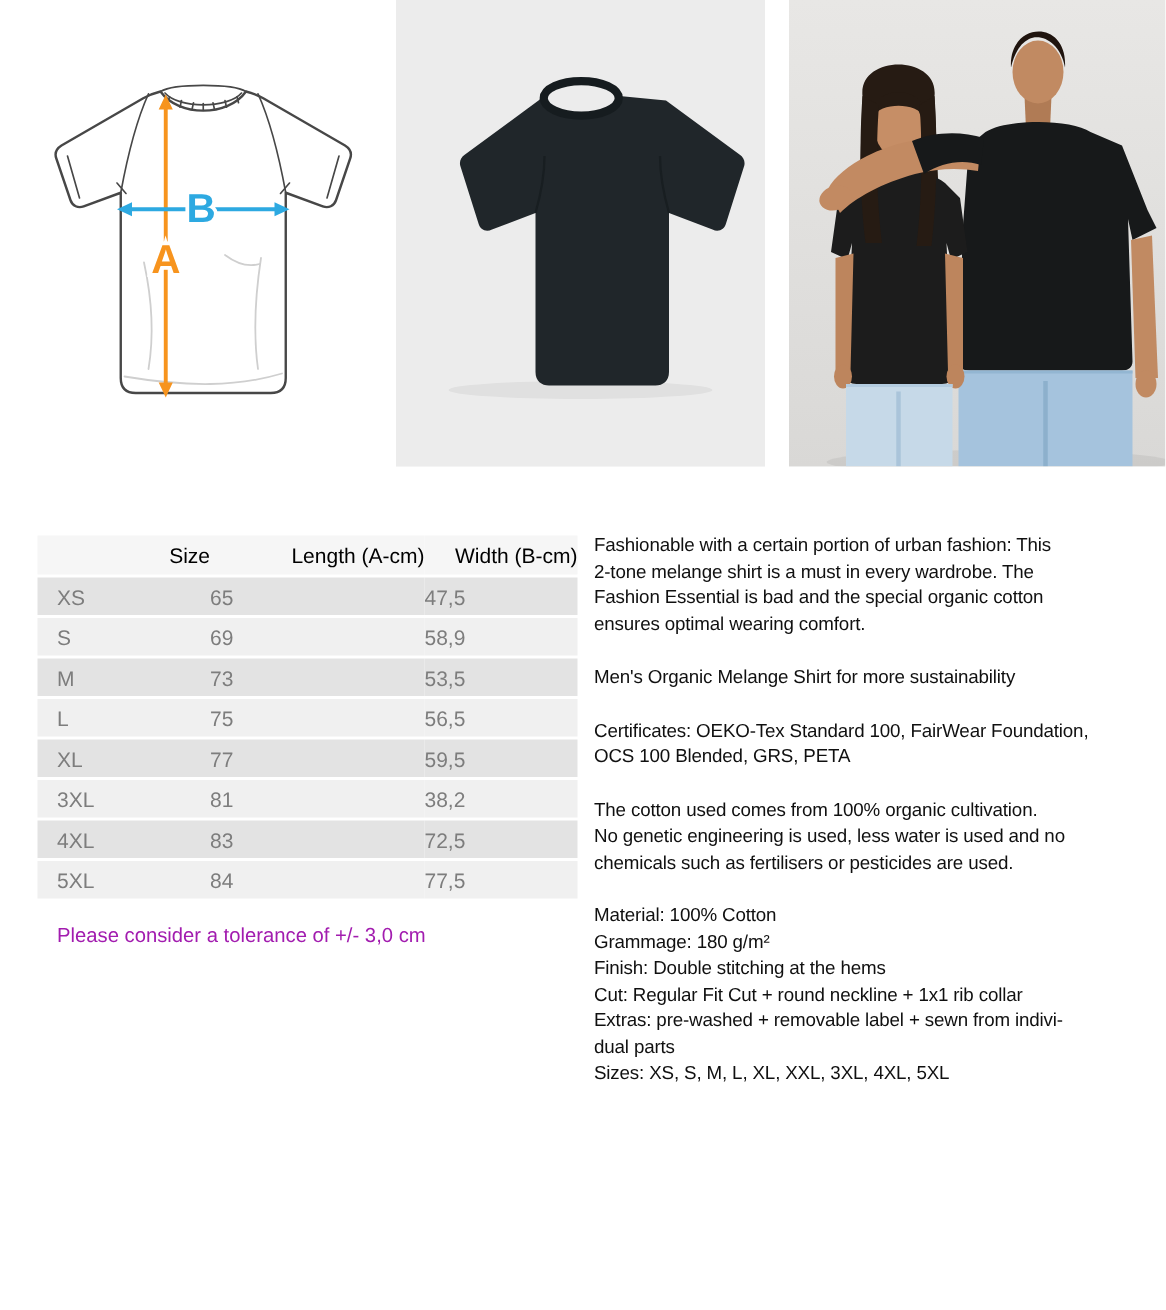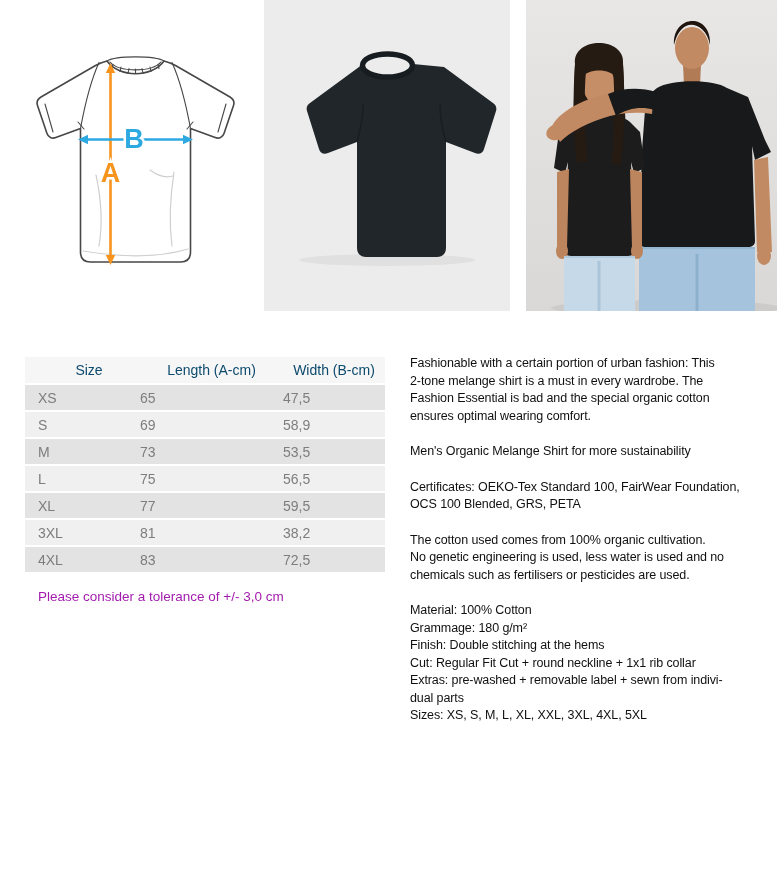--- a/index.html
+++ b/index.html
@@ -16,34 +16,34 @@
   #models-box  { width:251px; margin-left:16px; background:#e2e1df; }
 
   .content-row { display:flex; margin-top:44px; }
 
   .table-col { width:360px; margin-left:25px; flex:none; }
   table.size-table {
     width:360px; border-collapse:separate; border-spacing:0 2px;
     font-size:14px; color:#7d7d7d; table-layout:fixed;
   }
   .size-table th {
-    background:#f6f6f6; font-weight:normal; text-align:center;
-    height:26px; padding:0; color:#0c4a6e;
+    background:#f6f6f6; font-weight:normal; text-align:right;
+    height:26px; padding:0; color:#000000;
   }
   .size-table td { height:25px; padding:0; }
   .size-table th:first-child, .size-table td:first-child { padding-left:13px; }
   .size-table tbody tr:nth-child(odd) td  { background:#e3e3e3; }
   .size-table tbody tr:nth-child(even) td { background:#f0f0f0; }
   .col-size   { width:115px; }
   .col-length { width:143px; }
   .col-width  { width:102px; }
   .tolerance-note { margin:15px 0 0 13px; font-size:13.5px; color:#a21caf; }
 
   .desc-col {
-    width:368px; margin-left:25px; font-size:12.5px; line-height:17.5px;
+    width:368px; margin-left:11px; font-size:12.5px; line-height:17.5px;
     color:#101010; letter-spacing:-0.1px;
   }
   .desc-col p { margin:0 0 18px 0; white-space:pre-line; }
   .desc-col p:last-child { margin-bottom:0; }
 </style>
 </head>
 <body>
 
 <div class="images-row">
 
@@ -220,20 +220,25 @@
         <tr>
           <td>3XL</td>
           <td>81</td>
           <td>38,2</td>
         </tr>
         <tr>
           <td>4XL</td>
           <td>83</td>
           <td>72,5</td>
         </tr>
+        <tr>
+          <td>5XL</td>
+          <td>84</td>
+          <td>77,5</td>
+        </tr>
       </tbody>
     </table>
     <div class="tolerance-note">Please consider a tolerance of +/- 3,0 cm</div>
   </div>
 
   <div class="desc-col">
     <p>Fashionable with a certain portion of urban fashion: This
 2-tone melange shirt is a must in every wardrobe. The
 Fashion Essential is bad and the special organic cotton
 ensures optimal wearing comfort.</p>

